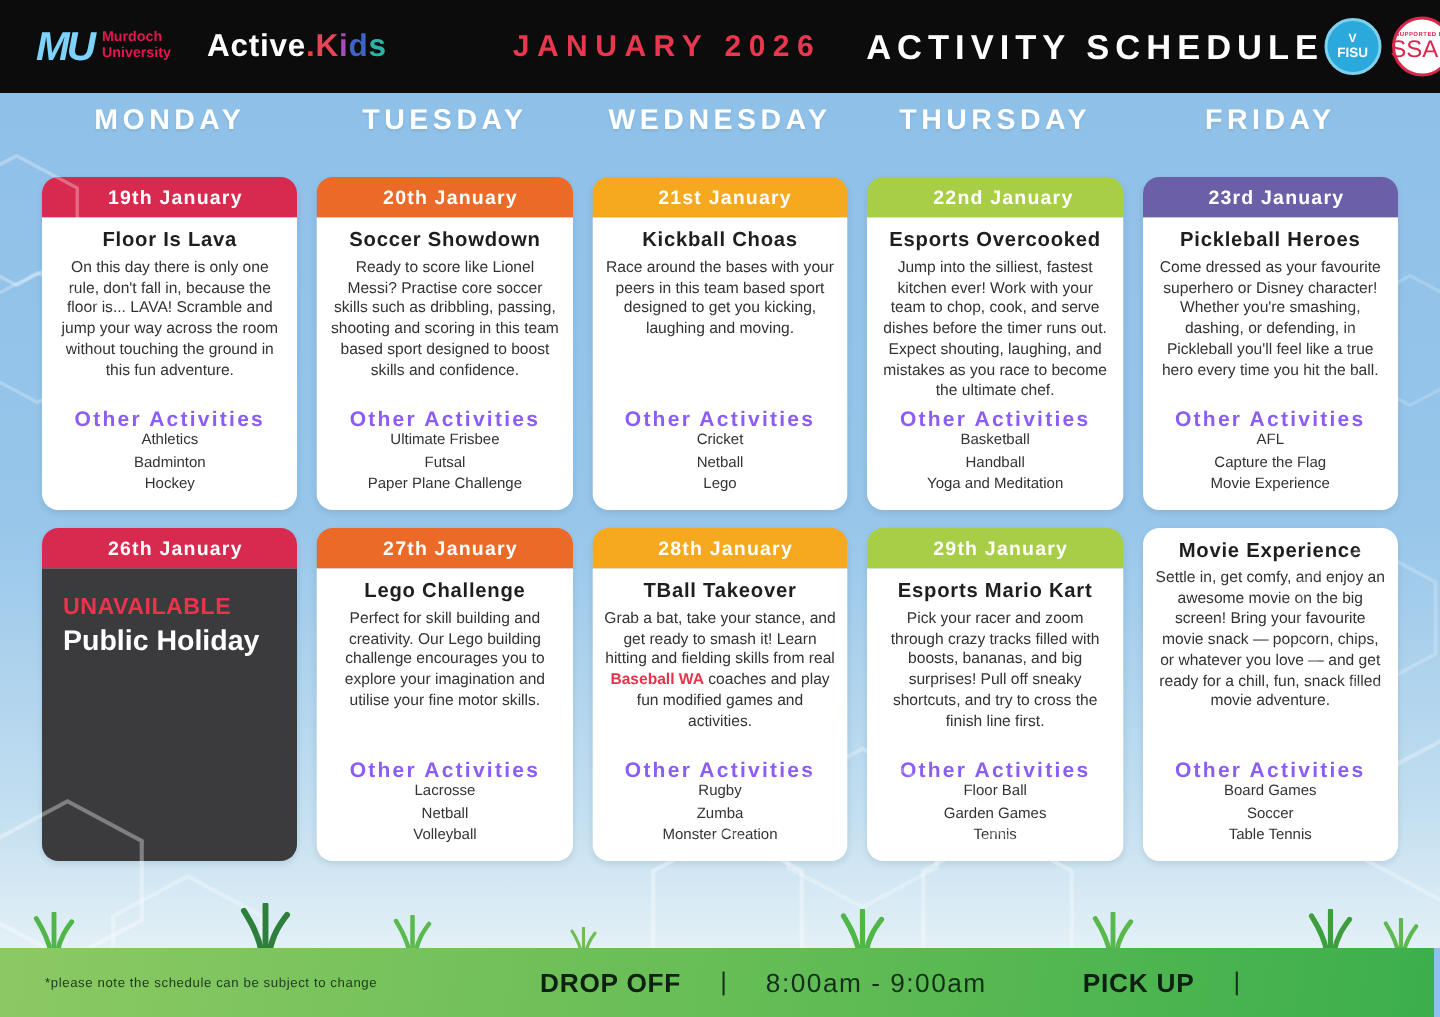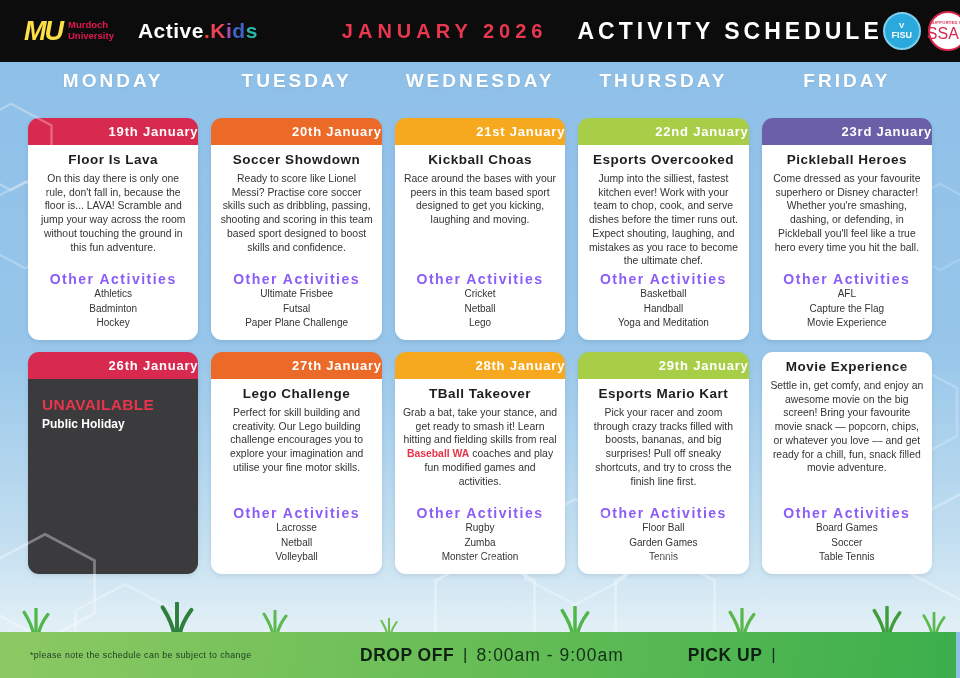--- a/index.html
+++ b/index.html
@@ -5,21 +5,21 @@
   * { box-sizing: border-box; margin: 0; padding: 0; }
   html,body { width:960px; height:678px; overflow:hidden; }
   body { font-family: "Liberation Sans", sans-serif; position:relative; background:#8FC0E8; }
 
   
   .topbar {
     height:62px; background:#0C0C0C; display:flex; align-items:center;
     padding:0 24px; position:relative; z-index:5;
   }
   .mu-logo { display:flex; align-items:center; gap:6px; }
-  .mu-monogram { font-size:27px; font-weight:800; color:#fde047; letter-spacing:-2px; font-style:italic; }
+  .mu-monogram { font-size:27px; font-weight:800; color:#7dd3fc; letter-spacing:-2px; font-style:italic; }
   .mu-words { display:flex; flex-direction:column; justify-content:center; }
   .mu-words span { color:#E2174F; font-size:9.5px; font-weight:700; line-height:1.15; }
   .brand-divider { width:1px; height:30px; background:rgba(255,255,255,.75); margin:0 12px; }
   .activekids { font-size:21px; font-weight:800; letter-spacing:.5px; }
   .ak-name { color:#fff; }
   .ak-dot  { }
   .ak-letter { }
 
   .month-title { margin-left:84px; font-size:20px; font-weight:800; letter-spacing:5px; white-space:nowrap; }
   .sched-title { margin-left:30px; font-size:23px; font-weight:800; letter-spacing:4px; color:#fff; white-space:nowrap; }
@@ -45,50 +45,50 @@
     flex:1; text-align:center; color:#fff; font-size:19px; font-weight:800;
     letter-spacing:3px; padding-top:8px; text-shadow:0 1px 2px rgba(0,0,0,.08);
   }
 
   .week { display:flex; gap:13px; margin:0 28px 12px; }
   .card {
     flex:1; height:222px; border-radius:11px; overflow:hidden; display:flex; flex-direction:column;
     box-shadow:0 2px 4px rgba(30,60,90,.12);
   }
   .card-head {
-    height:27px; display:flex; align-items:center; justify-content:flex-end;
-    color:#fff; font-size:13px; font-weight:700; letter-spacing:.8px; flex:none;
+    height:27px; display:flex; align-items:center; justify-content:flex-start;
+    color:#fff; font-size:13px; font-weight:700; letter-spacing:.8px; flex:none;padding-left:44px;
   }
   .card-body {
     flex:1; background:#fff; display:flex; flex-direction:column; align-items:center;
     padding:7px 8px 10px; text-align:center; color:#2B2B2B;
   }
   .card-title { font-size:13.5px; font-weight:800; letter-spacing:.5px; color:#1E1E1E; white-space:nowrap; }
   .card-desc { font-size:10.4px; line-height:1.32; margin-top:5px; color:#333; }
   .hl { font-weight:800; }
   .bottom-group { margin-top:auto; width:100%; }
   .other-head { font-size:14px; font-weight:800; letter-spacing:1.5px; color:#8b5cf6; white-space:nowrap; }
   .act { font-size:10px; line-height:1.42; color:#333; }
 
   .card-body.dark { background:#3B3B3D; align-items:flex-start; text-align:left; padding:17px 14px; }
   .status-line { font-size:15.5px; font-weight:800; letter-spacing:.3px; }
-  .reason-line { font-size:12px; font-weight:800; color:#fff; margin-top:3px; }
+  .reason-line { font-size:19px; font-weight:800; color:#fff; margin-top:3px; }
 
   
   .grass { position:absolute; left:0; right:0; bottom:44px; height:40px; pointer-events:none; z-index:3; }
   .tuft { position:absolute; bottom:-2px; }
   .tuft svg { display:block; }
 
   .footbar {
     position:absolute; left:0; right:4px; bottom:0; height:46px; z-index:4;
     background:linear-gradient(100deg,#8CC963 0%, #63BC55 55%, #3BAF4C 100%);
     display:flex; align-items:center; padding:0 30px;
   }
   .foot-note { width:330px; font-size:8.8px; letter-spacing:.4px; color:#1C3A1F; font-weight:500; }
-  .time-group { display:flex; align-items:center; gap:9px; white-space:nowrap; }
+  .time-group { display:flex; align-items:center; gap:26px; white-space:nowrap; }
   .time-label { font-size:17.5px; font-weight:800; color:#0E2012; letter-spacing:.5px; }
   .time-sep { font-size:17px; font-weight:300; color:#123017; }
   .time-value { font-size:17.5px; font-weight:400; color:#123017; letter-spacing:1px; }
   .pickup { margin-left:64px; }
 </style>
 </head>
 <body>
 
 <svg width="0" height="0" style="position:absolute">
   <defs>

